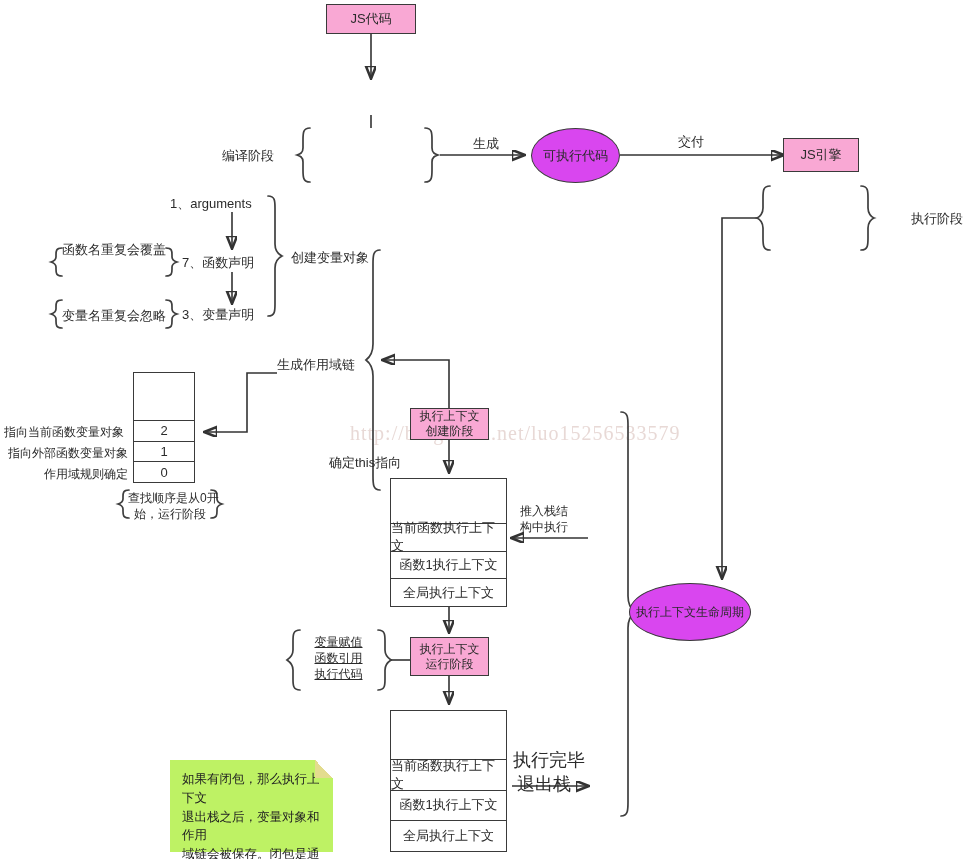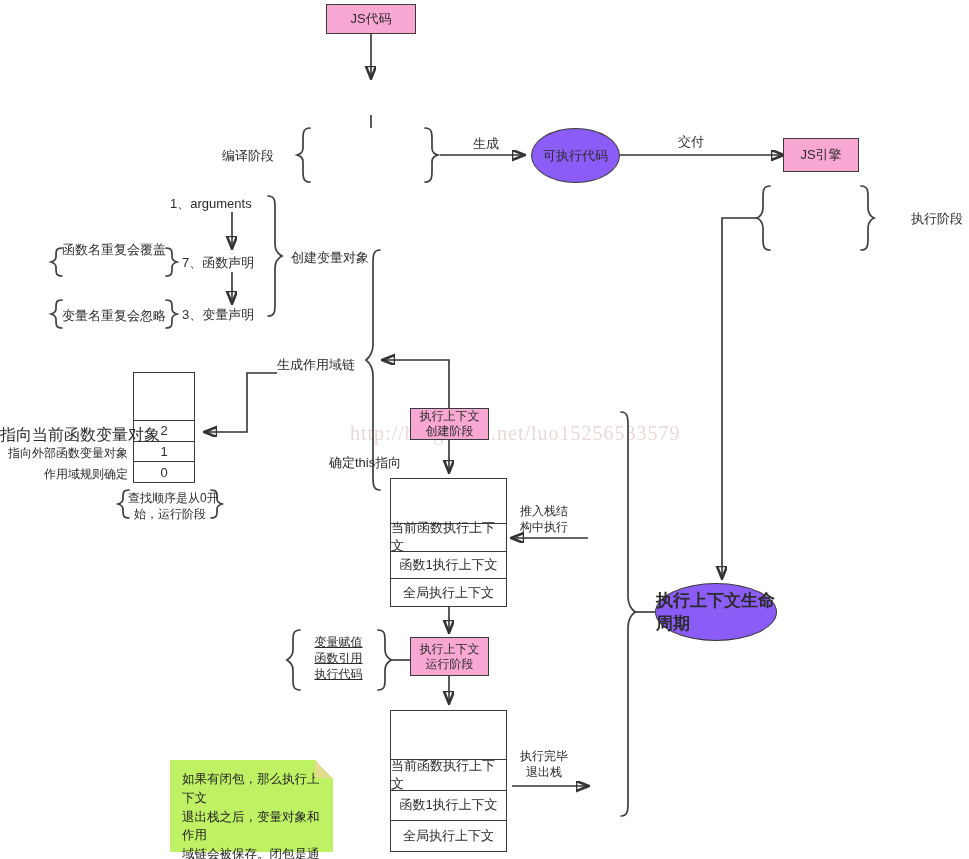--- a/index.html
+++ b/index.html
@@ -1,22 +1,22 @@
 <!DOCTYPE html>
 <html><head>
 <meta charset="utf-8">
 <style>
   html,body{margin:0;padding:0;background:#ffffff;}
   body{font-family:"Liberation Sans","DejaVu Sans",sans-serif;}
   #canvas{position:relative;width:969px;height:859px;background:#fff;overflow:hidden;}
   .box{position:absolute;border:1.6px solid #3a3a3a;background:#f9a8d4;box-sizing:border-box;
        display:flex;align-items:center;justify-content:center;text-align:center;
        font-size:13px;color:#2b2b2b;line-height:1.25;}
-  .ellipse{position:absolute;border:1.6px solid #3a3a3a;background:#8b5cf6;box-sizing:border-box;
-       border-radius:50%;display:flex;align-items:center;justify-content:center;text-align:left;
+  .ellipse{position:absolute;border:1.6px solid #3a3a3a;background:#d946ef;box-sizing:border-box;
+       border-radius:50%;display:flex;align-items:center;justify-content:center;text-align:right;
        font-size:13px;color:#2b2b2b;}
   .lbl{position:absolute;font-size:13px;color:#2b2b2b;line-height:1.35;white-space:pre;}
   .lbl.c{text-align:center;}
   .lbl.r{text-align:right;}
   .stack{position:absolute;border:1.6px solid #3a3a3a;background:#fff;box-sizing:border-box;
          display:flex;flex-direction:column;}
   .stack .cell{border-top:1.6px solid #3a3a3a;display:flex;align-items:center;justify-content:center;
          font-size:13px;color:#2b2b2b;box-sizing:border-box;}
   .stack .cell.first{border-top:none;}
   svg.lines{position:absolute;left:0;top:0;width:969px;height:859px;overflow:visible;pointer-events:none;}
@@ -111,21 +111,21 @@
   <div class="ellipse" style="left:531px;top:128px;width:89px;height:55px;">可执行代码</div>
 
   <div class="box" style="left:783px;top:138px;width:76px;height:34px;">JS引擎</div>
 
   <div class="box" style="left:410px;top:408px;width:79px;height:32px;white-space:pre;font-size:12px;">执行上下文
 创建阶段</div>
 
   <div class="box" style="left:410px;top:637px;width:79px;height:39px;white-space:pre;font-size:12px;">执行上下文
 运行阶段</div>
 
-  <div class="ellipse" style="left:655px;top:583px;width:122px;height:58px;font-size:17px;font-weight:bold;">执行上下文生命周期</div>
+  <div class="ellipse" style="left:629px;top:583px;width:122px;height:58px;font-size:12px;">执行上下文生命周期</div>
 
   <div class="lbl" style="left:222px;top:147px;">编译阶段</div>
 
 
   <div class="lbl" style="left:911px;top:210px;">执行阶段</div>
 
 
   <div class="lbl" style="left:291px;top:249px;">创建变量对象</div>
 
   <div class="lbl c" style="left:62px;top:241px;width:104px;">函数名重复会覆盖</div>
@@ -139,41 +139,41 @@
 函数引用
 执行代码</div>
 
   <div class="lbl" style="left:473px;top:135px;">生成</div>
 
   <div class="lbl" style="left:647px;top:133px;margin-left:31px;">交付</div>
 
   <div class="lbl c" style="left:513px;top:503px;width:62px;font-size:12px;">推入栈结
 构中执行</div>
 
-  <div class="lbl c" style="left:513px;top:748px;width:62px;font-size:12px;">执行完毕
+  <div class="lbl c" style="left:513px;top:748px;width:62px;font-size:18px;">执行完毕
 退出栈</div>
 
   <div class="lbl" style="left:170px;top:195px;">1、arguments</div>
 
   <div class="lbl" style="left:182px;top:254px;">7、函数声明</div>
 
   <div class="lbl" style="left:182px;top:306px;">3、变量声明</div>
 
   <div class="lbl" style="left:277px;top:356px;">生成作用域链</div>
 
   <div class="lbl" style="left:281px;top:454px;margin-left:48px;">确定this指向</div>
 
   <div class="stack" style="left:133px;top:372px;width:62px;height:111px;">
     <div class="cell first" style="height:48px;"></div>
     <div class="cell" style="height:21px;">2</div>
     <div class="cell" style="height:21px;">1</div>
     <div class="cell" style="height:21px;">0</div>
   </div>
 
-  <div class="lbl r" style="left:0px;top:424px;width:128px;font-size:16px;text-align:center;">指向当前函数变量对象</div>
+  <div class="lbl r" style="left:0px;top:424px;width:128px;font-size:12px;text-align:center;">指向当前函数变量对象</div>
   <div class="lbl r" style="left:0px;top:445px;width:128px;font-size:12px;">指向外部函数变量对象</div>
   <div class="lbl r" style="left:0px;top:466px;width:128px;font-size:12px;">作用域规则确定</div>
 
   <div class="stack" style="left:390px;top:478px;width:117px;height:129px;">
     <div class="cell first" style="height:44px;"></div>
     <div class="cell" style="height:28px;">当前函数执行上下文</div>
     <div class="cell" style="height:28px;">函数1执行上下文</div>
     <div class="cell" style="height:28px;">全局执行上下文</div>
   </div>
 

